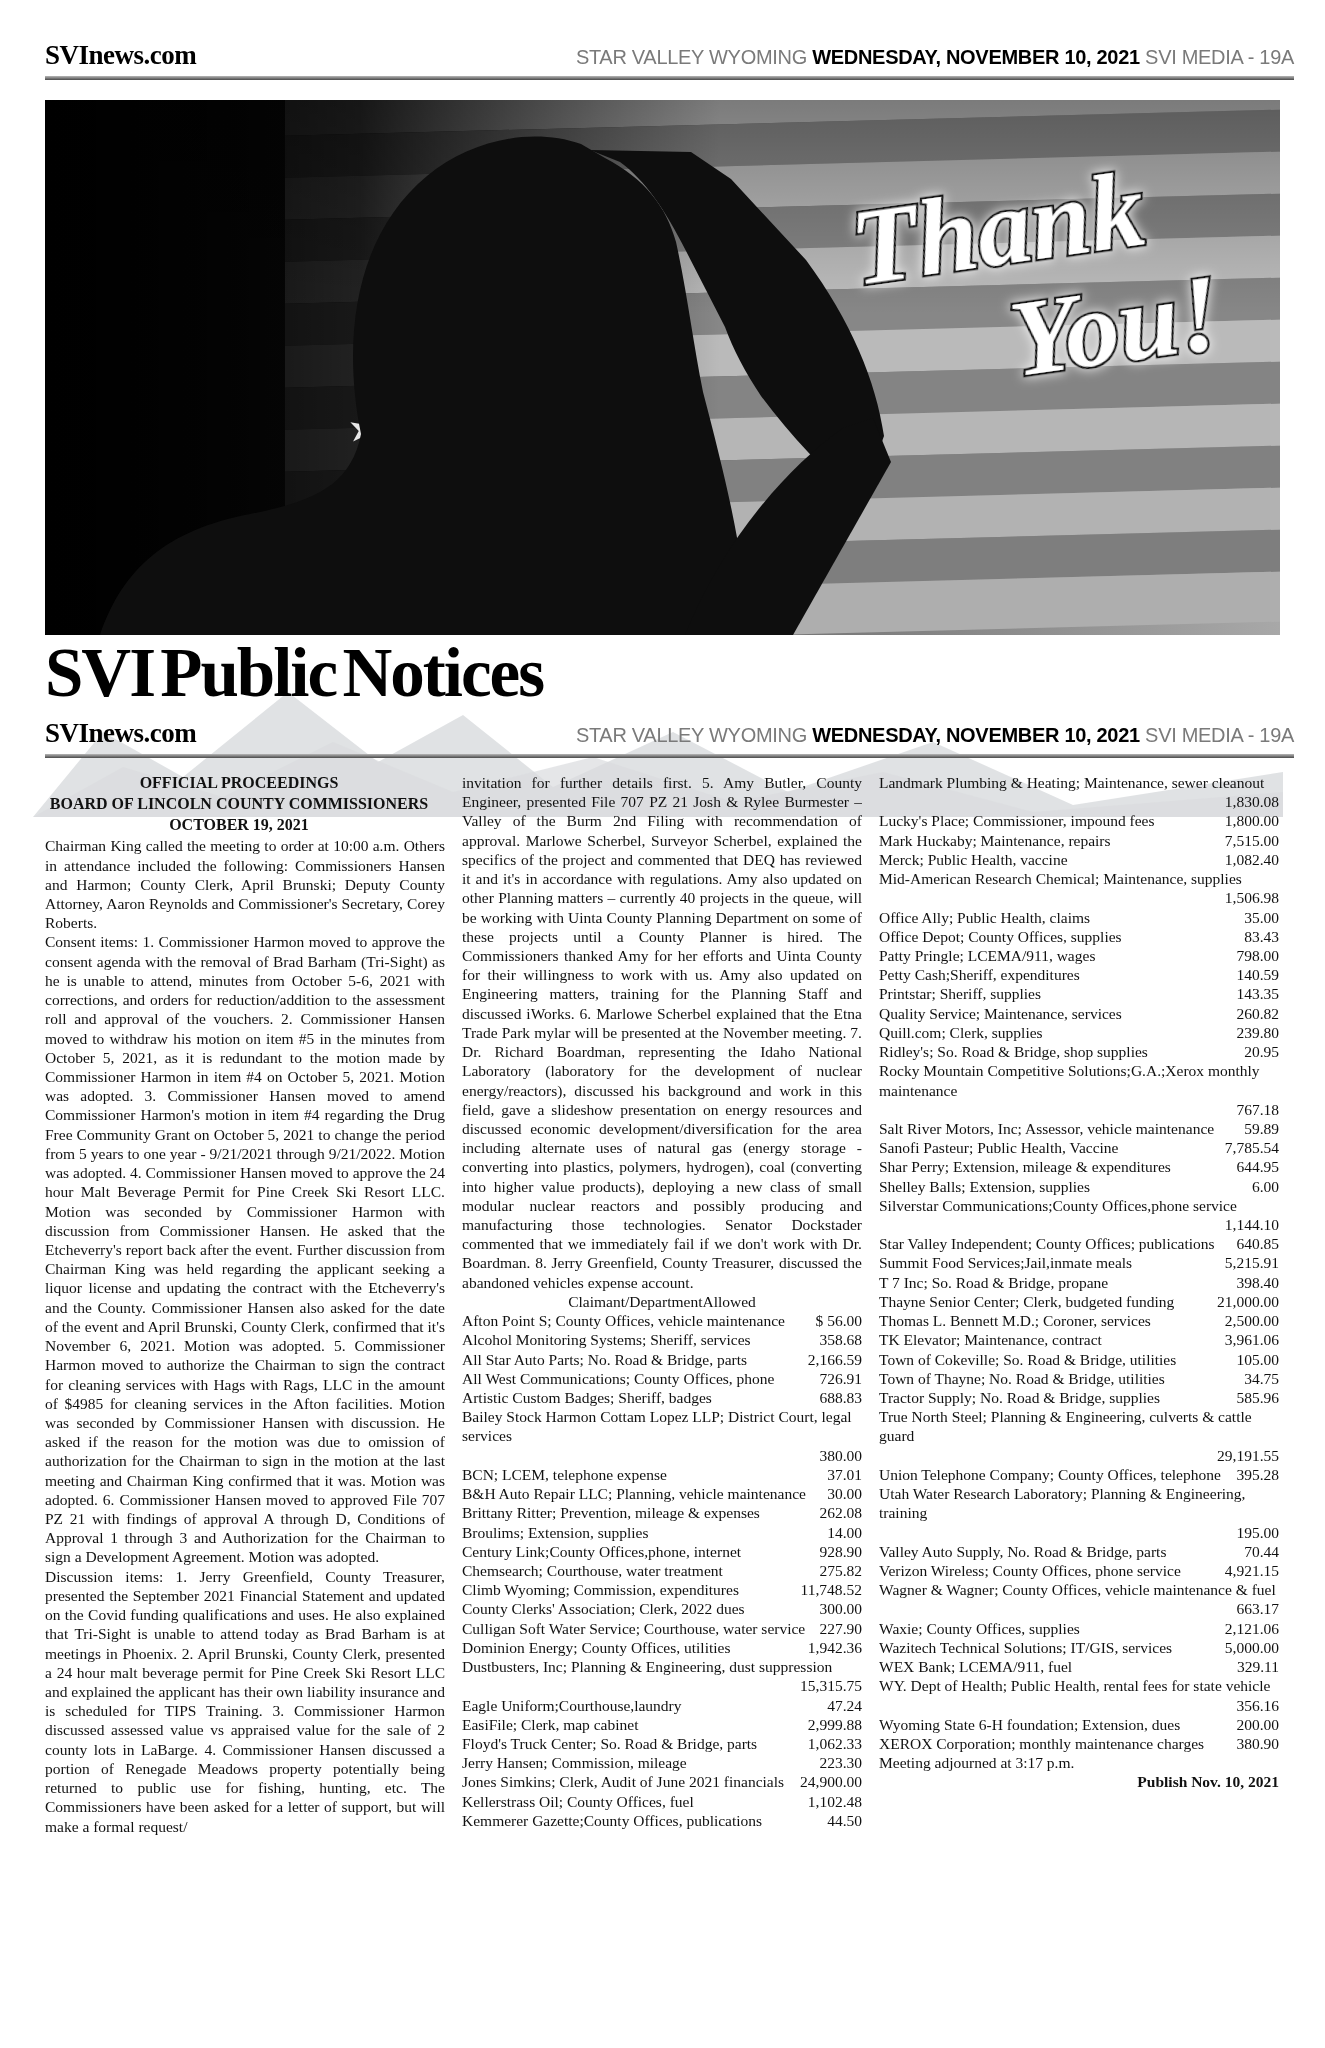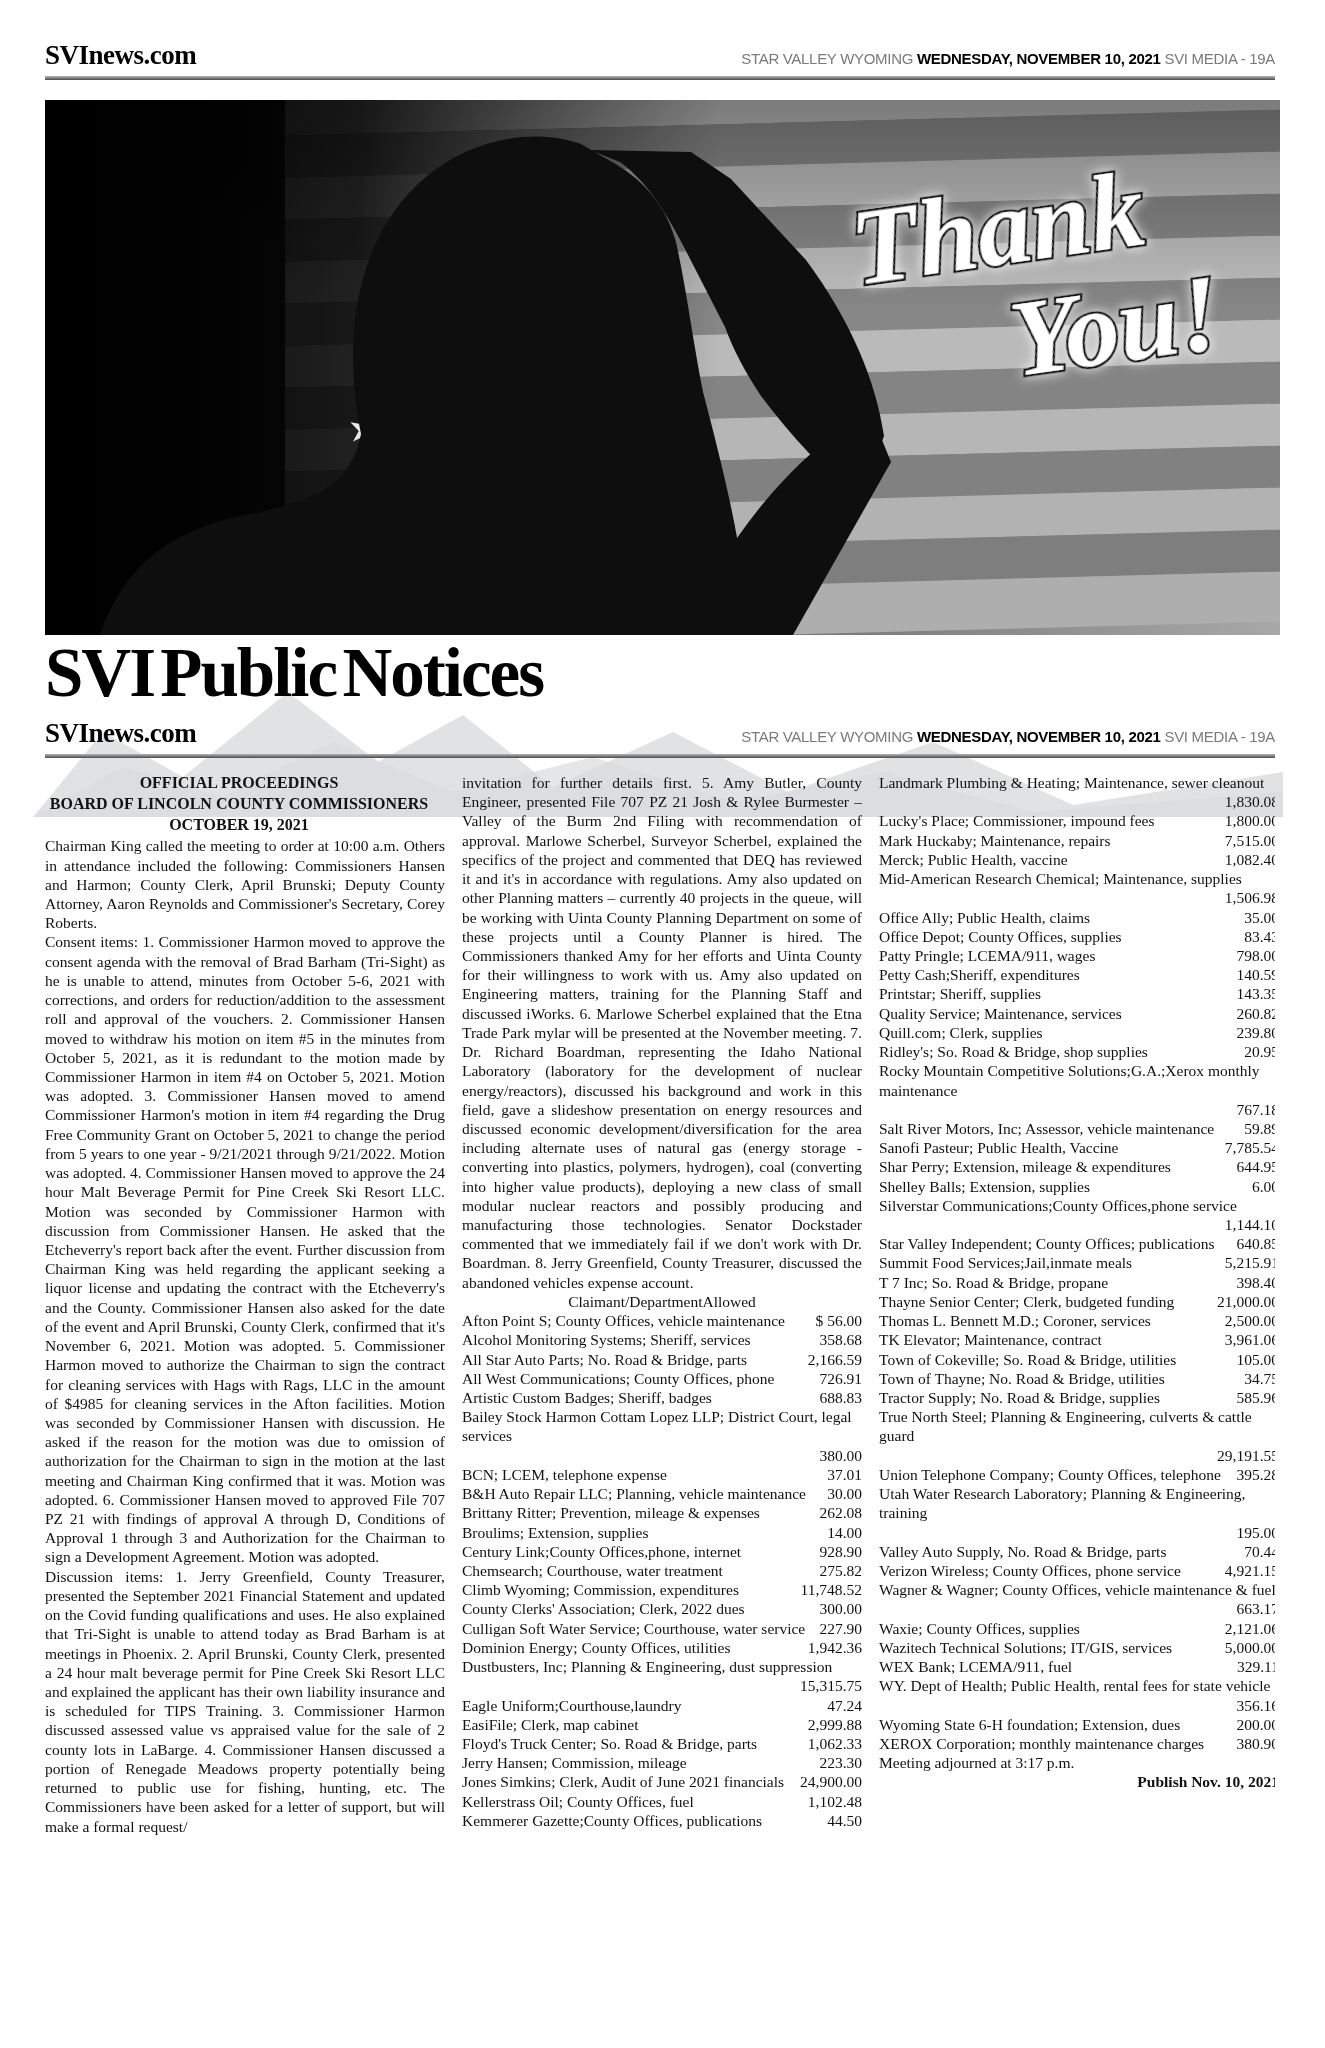--- a/index.html
+++ b/index.html
@@ -2,37 +2,37 @@
 <html><head>
 <meta charset="utf-8">
 <style>
   html,body{margin:0;padding:0;background:#d9d9d9;}
   .page{
     position:relative;
     width:1325px;height:2048px;
     margin:0 auto;
     background:#ffffff;
     box-sizing:border-box;
-    padding:40px 50px 0 45px;
+    padding:40px 31px 0 45px;
     font-family:"Liberation Serif",serif;
     color:#111;
     overflow:hidden;
   }
   
   .masthead{
     display:flex;justify-content:space-between;align-items:baseline;
     position:relative;z-index:2;
   }
   .site{
     font-family:"Liberation Serif",serif;
     font-weight:bold;font-size:27px;letter-spacing:-0.5px;color:#000;
   }
   .issue{
     font-family:"Liberation Sans",sans-serif;
-    font-size:15px;letter-spacing:-0.3px;color:#7a7a7a;
+    font-size:20px;letter-spacing:-0.3px;color:#7a7a7a;
     white-space:nowrap;
   }
   .issue .date{color:#000;font-weight:bold;}
   .rule{
     height:4px;background:linear-gradient(#b7b7b7,#4a4a4a);
     margin-top:5px;position:relative;z-index:2;
   }
   
   .hero{margin:20px 0 0 0;width:1235px;height:535px;display:block;}
   .hero svg{display:block;width:1235px;height:535px;}

